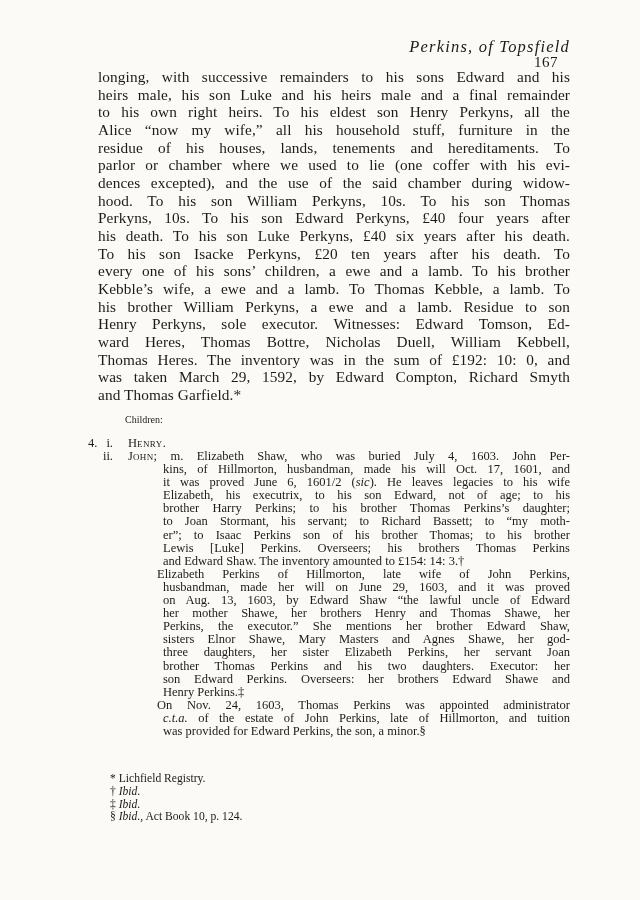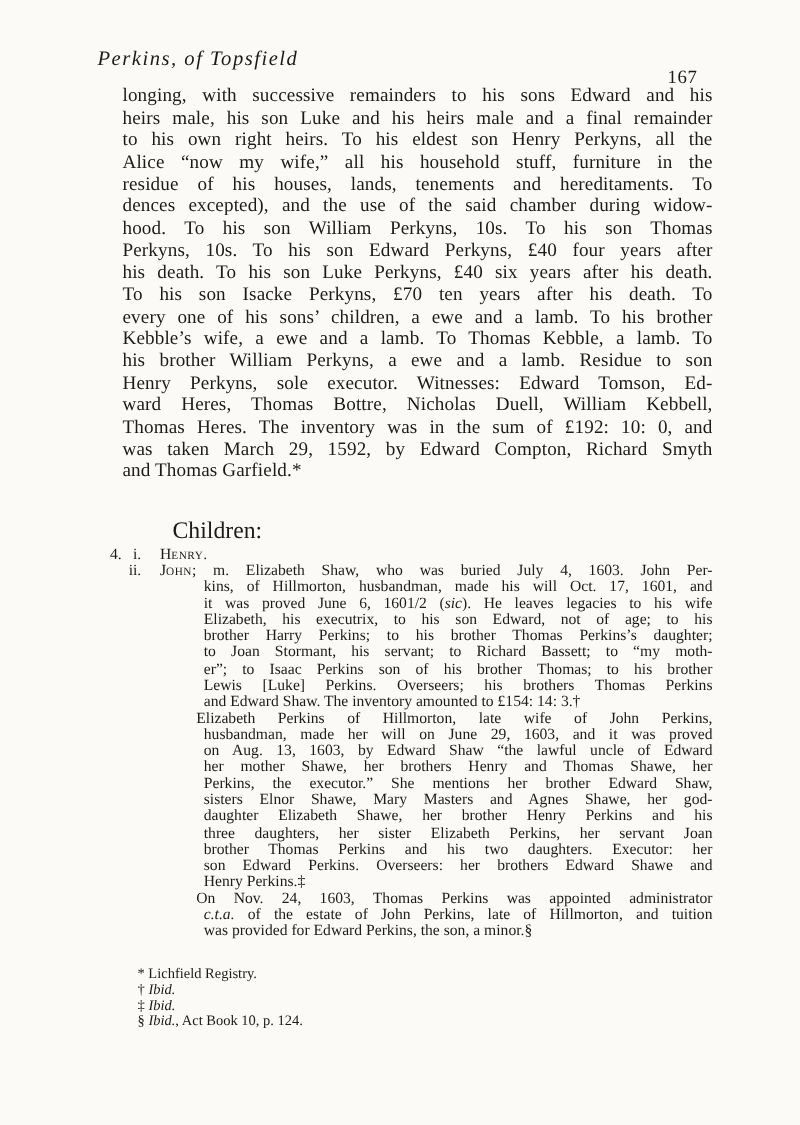--- a/index.html
+++ b/index.html
@@ -3,28 +3,28 @@
 <meta charset="utf-8">
 <style>
   html,body{margin:0;padding:0;background:#e8e8e6;}
   .page{
     position:relative;width:640px;height:900px;margin:0 auto;
     background:#fbfaf7;color:#1c1b18;overflow:hidden;
     font-family:"Liberation Serif",serif;
     -webkit-font-smoothing:antialiased;
   }
   .col{position:absolute;left:78px;top:0;width:492px;height:100%;}
-  .header{position:absolute;top:37px;left:0;width:100%;text-align:left;}
+  .header{position:absolute;top:37px;left:0;width:100%;text-align:right;}
   .title{font-style:italic;font-size:16.5px;letter-spacing:1.2px;}
   .pagenum{position:absolute;right:12px;top:17px;font-size:15px;letter-spacing:.5px;margin-left:28px;}
   .body-text{position:absolute;top:68px;left:0;width:100%;
     font-size:15.3px;line-height:17.65px;letter-spacing:.1px;}
   .ln{white-space:normal;margin-left:20px;}
   .just{text-align:justify;text-align-last:justify;}
-  .children-heading{position:absolute;top:414px;left:60px;font-size:19px;}
+  .children-heading{position:absolute;top:414px;left:47px;font-size:10px;}
   .entry{position:absolute;left:0;width:100%;font-size:12.5px;line-height:13.1px;}
   .e1{top:437px;}
   .e2{top:450px;}
   .entry .num{position:absolute;left:10px;top:0;}
   .entry .roman{position:absolute;left:16px;top:0;width:19px;text-align:right;}
   .elines{margin-left:65px;}
   .hang{margin-left:-15px;}
   .pind{margin-left:14px;}
   .sc{font-variant:small-caps;letter-spacing:.4px;}
   .footnotes{position:absolute;top:773px;left:12px;width:100%;
@@ -41,25 +41,26 @@
       <span class="title">Perkins, of Topsfield</span>
       <span class="pagenum">167</span>
     </div>
 
     <div class="body-text">
         <div class="ln just">longing, with successive remainders to his sons Edward and his</div>
         <div class="ln just">heirs male, his son Luke and his heirs male and a final remainder</div>
         <div class="ln just">to his own right heirs. To his eldest son Henry Perkyns, all the</div>
         <div class="ln just">Alice “now my wife,” all his household stuff, furniture in the</div>
         <div class="ln just">residue of his houses, lands, tenements and hereditaments. To</div>
+        <div class="ln just">parlor or chamber where we used to lie (one coffer with his evi-</div>
         <div class="ln just">dences excepted), and the use of the said chamber during widow-</div>
         <div class="ln just">hood. To his son William Perkyns, 10s. To his son Thomas</div>
         <div class="ln just">Perkyns, 10s. To his son Edward Perkyns, £40 four years after</div>
         <div class="ln just">his death. To his son Luke Perkyns, £40 six years after his death.</div>
-        <div class="ln just">To his son Isacke Perkyns, £70 ten years after his death. To</div>
+        <div class="ln just">To his son Isacke Perkyns, £20 ten years after his death. To</div>
         <div class="ln just">every one of his sons’ children, a ewe and a lamb. To his brother</div>
         <div class="ln just">Kebble’s wife, a ewe and a lamb. To Thomas Kebble, a lamb. To</div>
         <div class="ln just">his brother William Perkyns, a ewe and a lamb. Residue to son</div>
         <div class="ln just">Henry Perkyns, sole executor. Witnesses: Edward Tomson, Ed-</div>
         <div class="ln just">ward Heres, Thomas Bottre, Nicholas Duell, William Kebbell,</div>
         <div class="ln just">Thomas Heres. The inventory was in the sum of £192: 10: 0, and</div>
         <div class="ln just">was taken March 29, 1592, by Edward Compton, Richard Smyth</div>
         <div class="ln">and Thomas Garfield.*</div>
       </div>
 
@@ -85,21 +86,20 @@
           <div class="ln just">to Joan Stormant, his servant; to Richard Bassett; to “my moth-</div>
           <div class="ln just">er”; to Isaac Perkins son of his brother Thomas; to his brother</div>
           <div class="ln just">Lewis [Luke] Perkins. Overseers; his brothers Thomas Perkins</div>
           <div class="ln">and Edward Shaw. The inventory amounted to £154: 14: 3.†</div>
           <div class="ln just pind">Elizabeth Perkins of Hillmorton, late wife of John Perkins,</div>
           <div class="ln just">husbandman, made her will on June 29, 1603, and it was proved</div>
           <div class="ln just">on Aug. 13, 1603, by Edward Shaw “the lawful uncle of Edward</div>
           <div class="ln just">her mother Shawe, her brothers Henry and Thomas Shawe, her</div>
           <div class="ln just">Perkins, the executor.” She mentions her brother Edward Shaw,</div>
           <div class="ln just">sisters Elnor Shawe, Mary Masters and Agnes Shawe, her god-</div>
-          <div class="ln just">daughter Elizabeth Shawe, her brother Henry Perkins and his</div>
           <div class="ln just">three daughters, her sister Elizabeth Perkins, her servant Joan</div>
           <div class="ln just">brother Thomas Perkins and his two daughters. Executor: her</div>
           <div class="ln just">son Edward Perkins. Overseers: her brothers Edward Shawe and</div>
           <div class="ln">Henry Perkins.‡</div>
           <div class="ln just pind">On Nov. 24, 1603, Thomas Perkins was appointed administrator</div>
           <div class="ln just"><i>c.t.a.</i> of the estate of John Perkins, late of Hillmorton, and tuition</div>
           <div class="ln">was provided for Edward Perkins, the son, a minor.§</div>
         </div>
     </div>
 

